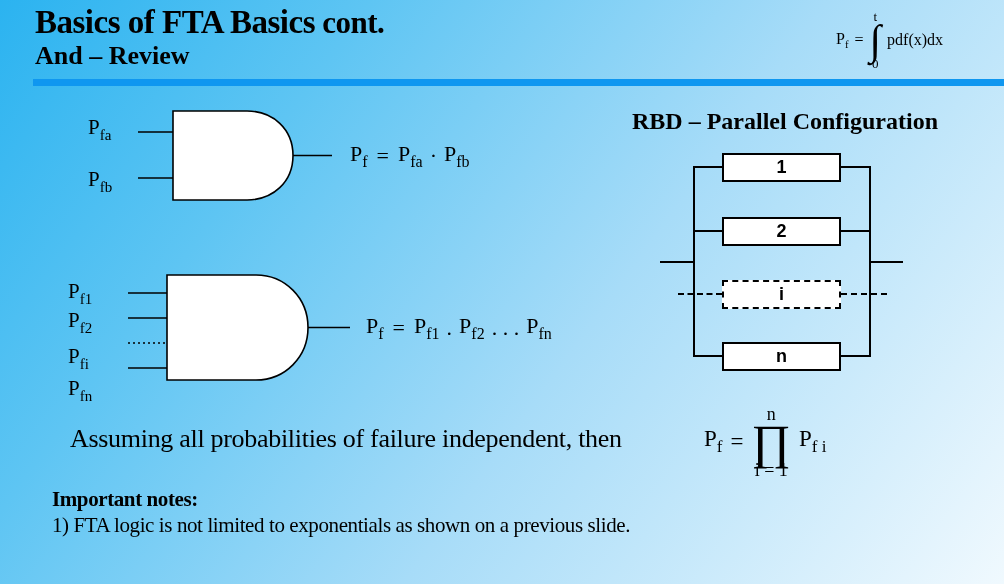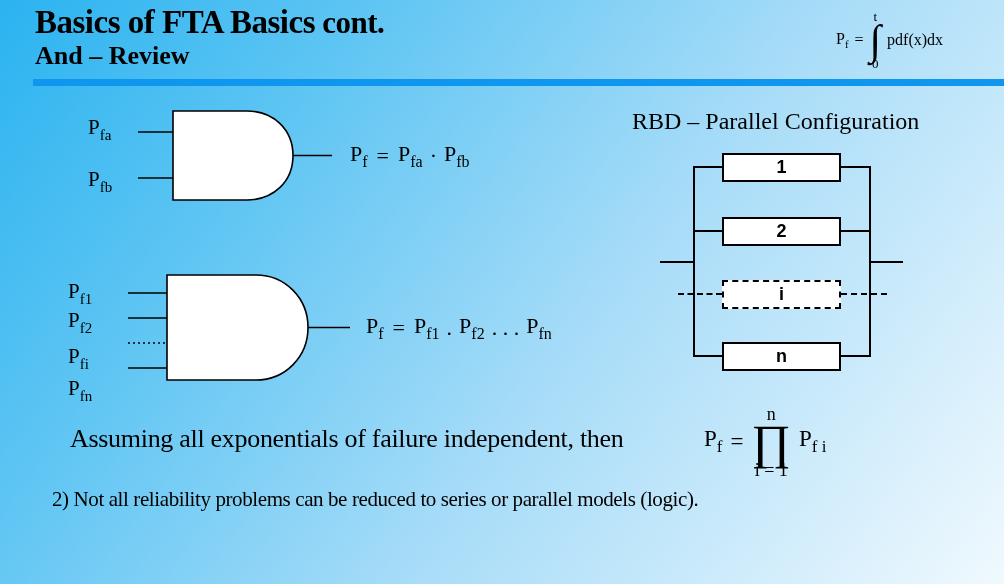--- a/index.html
+++ b/index.html
@@ -27,21 +27,21 @@
   .glabel .sub{font-size:15px;}
   
   .gformula{font-size:22px;gap:2px;}
   .gformula .sub{font-size:16px;}
   .gformula .eq{padding:0 7px;}
   .gformula .op{padding:0 5px;}
   svg{position:absolute;overflow:visible;}
   .gate-shape{fill:#fff;stroke:#000;stroke-width:1.6;}
   .wire{stroke:#000;stroke-width:1.6;fill:none;}
   
-  .rbd-title{left:632px;top:108px;font-size:24px;white-space:nowrap;}
+  .rbd-title{left:632px;top:108px;font-size:24px;white-space:nowrap;font-weight:bold;}
   .rbd-box{left:722px;width:119px;height:29px;background:#fff;border:2px solid #000;box-sizing:border-box;
            display:flex;align-items:center;justify-content:center;
            font-family:"Liberation Sans",sans-serif;font-size:18px;font-weight:bold;}
   .rbd-box.dashed{border-style:dashed;}
   .hline{height:2px;background:#000;}
   .vline{width:2px;background:#000;}
   .hdash{height:0;border-top:2px dashed #000;}
   
   .assumption{left:70px;top:424px;font-size:26px;letter-spacing:-0.3px;white-space:nowrap;}
   .prod-formula{left:704px;top:392px;height:100px;gap:8px;font-size:23px;}
@@ -127,27 +127,28 @@
 <div class="abs rbd-box" style="top:217px;">
     <span>2</span>
   </div>
 <div class="abs rbd-box dashed" style="top:280px;">
     <span>i</span>
   </div>
 <div class="abs rbd-box" style="top:342px;">
     <span>n</span>
   </div>
 
-<div class="abs assumption">Assuming all exponentials of failure independent, then</div>
+<div class="abs assumption">Assuming all probabilities of failure independent, then</div>
 <div class="abs mathrow prod-formula">
   <span><span>P</span><span class="sub">f</span></span>
   <span>=</span>
   <span class="limcol">
     <span class="lim">n</span>
     <span class="bigop">∏</span>
     <span class="lim">i = 1</span>
   </span>
   <span><span>P</span><span class="sub">f i</span></span>
 </div>
 
 <div class="abs notes">
-  <div>2) Not all reliability problems can be reduced to series or parallel models (logic).</div>
+  <div class="heading">Important notes:</div>
+  <div>1) FTA logic is not limited to exponentials as shown on a previous slide.</div>
 </div>
 
 </body></html>

